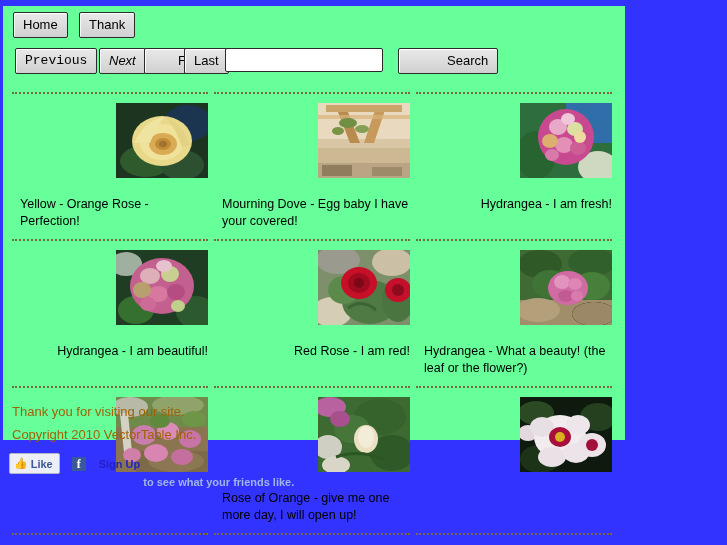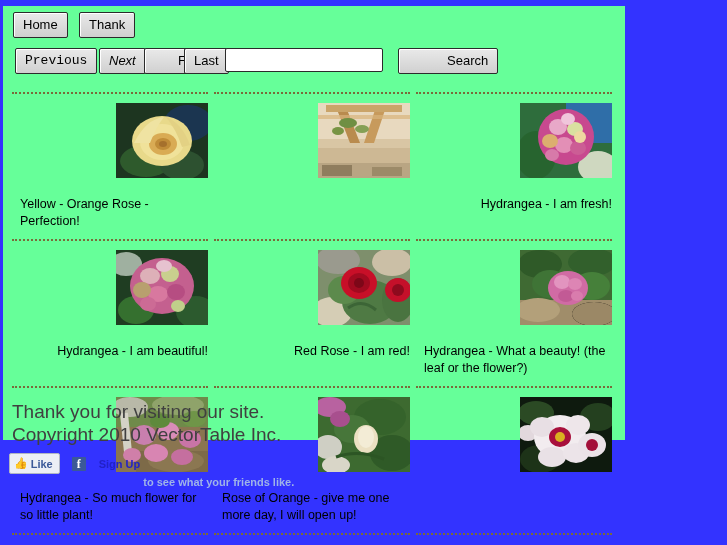--- a/index.html
+++ b/index.html
@@ -135,23 +135,23 @@
   
   #footer {
     position: absolute;
     left: 9px;
     top: 398px;
     width: 606px;
   }
   #footer p {
     margin: 0 0 8px 0;
     font-family: "Liberation Sans", sans-serif;
-    font-size: 19px;
+    font-size: 13px;
     line-height: 15px;
-    color: #404040;
+    color: #a16207;
   }
 
   
   #fb-bar {
     position: absolute;
     left: 9px;
     top: 453px;
     height: 21px;
     display: flex;
     align-items: center;
@@ -272,20 +272,21 @@
               <polygon points="58,4 68,4 56,40 46,40" fill="#c79a5c"></polygon>
               <rect x="8" y="2" width="76" height="7" fill="#caa469"></rect>
               <rect x="0" y="12" width="92" height="4" fill="#d8b47c" opacity="0.7"></rect>
               <ellipse cx="30" cy="20" rx="9" ry="5" fill="#6f8f43"></ellipse>
               <ellipse cx="44" cy="26" rx="7" ry="4" fill="#85a055"></ellipse>
               <ellipse cx="20" cy="28" rx="6" ry="4" fill="#789444"></ellipse>
               <rect x="4" y="62" width="30" height="11" fill="#8f7d5e"></rect>
               <rect x="54" y="64" width="30" height="9" fill="#9c8a68"></rect>
             </svg>
           </div>
+          <div class="caption">Mourning Dove - Egg baby I have your covered!</div>
         </div>
       </div>
 
       <div class="cell">
         <div class="cell-inner">
           <div class="thumb">
             <svg viewBox="0 0 92 75" preserveAspectRatio="none" aria-hidden="true">
               <rect width="92" height="75" fill="#2e6d3c"></rect>
               <rect x="46" y="0" width="46" height="40" fill="#2f6ea8"></rect>
               <ellipse cx="16" cy="52" rx="20" ry="24" fill="#27642f"></ellipse>
@@ -417,21 +418,20 @@
               <ellipse cx="28" cy="38" rx="12" ry="10" fill="#c97fae"></ellipse>
               <ellipse cx="52" cy="34" rx="11" ry="9" fill="#d98cb8"></ellipse>
               <ellipse cx="74" cy="42" rx="11" ry="9" fill="#c974a6"></ellipse>
               <ellipse cx="40" cy="56" rx="12" ry="9" fill="#d885b2"></ellipse>
               <ellipse cx="66" cy="60" rx="11" ry="8" fill="#c56f9f"></ellipse>
               <ellipse cx="16" cy="58" rx="9" ry="7" fill="#d07fa9"></ellipse>
               <ellipse cx="44" cy="24" rx="10" ry="7" fill="#5f8a3c"></ellipse>
               <ellipse cx="78" cy="22" rx="12" ry="8" fill="#6f9548"></ellipse>
             </svg>
           </div>
-          <div class="caption">Hydrangea - So much flower for so little plant!</div>
         </div>
       </div>
 
       <div class="cell">
         <div class="cell-inner">
           <div class="thumb">
             <svg viewBox="0 0 92 75" preserveAspectRatio="none" aria-hidden="true">
               <rect width="92" height="75" fill="#3d6a30"></rect>
               <ellipse cx="12" cy="10" rx="16" ry="10" fill="#b862a0"></ellipse>
               <ellipse cx="10" cy="50" rx="14" ry="12" fill="#cfcfc4"></ellipse>

